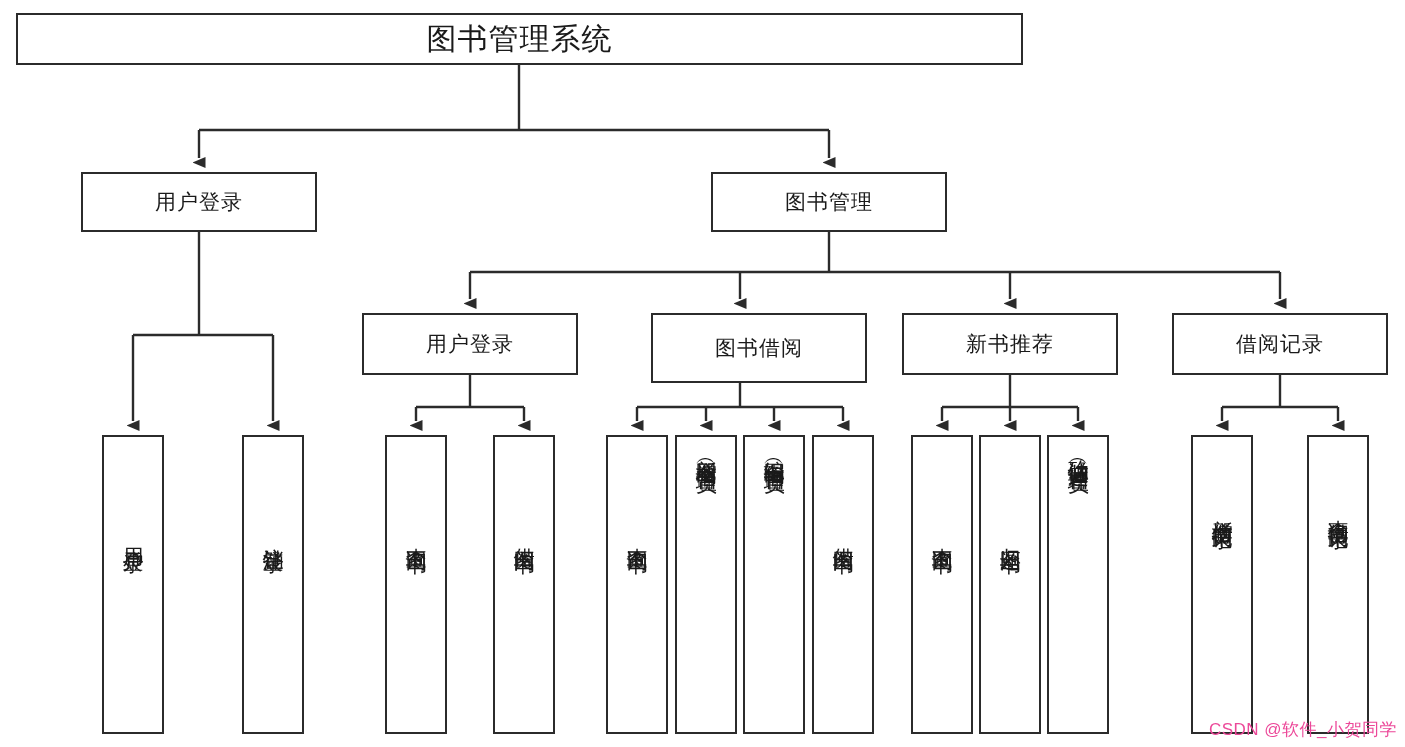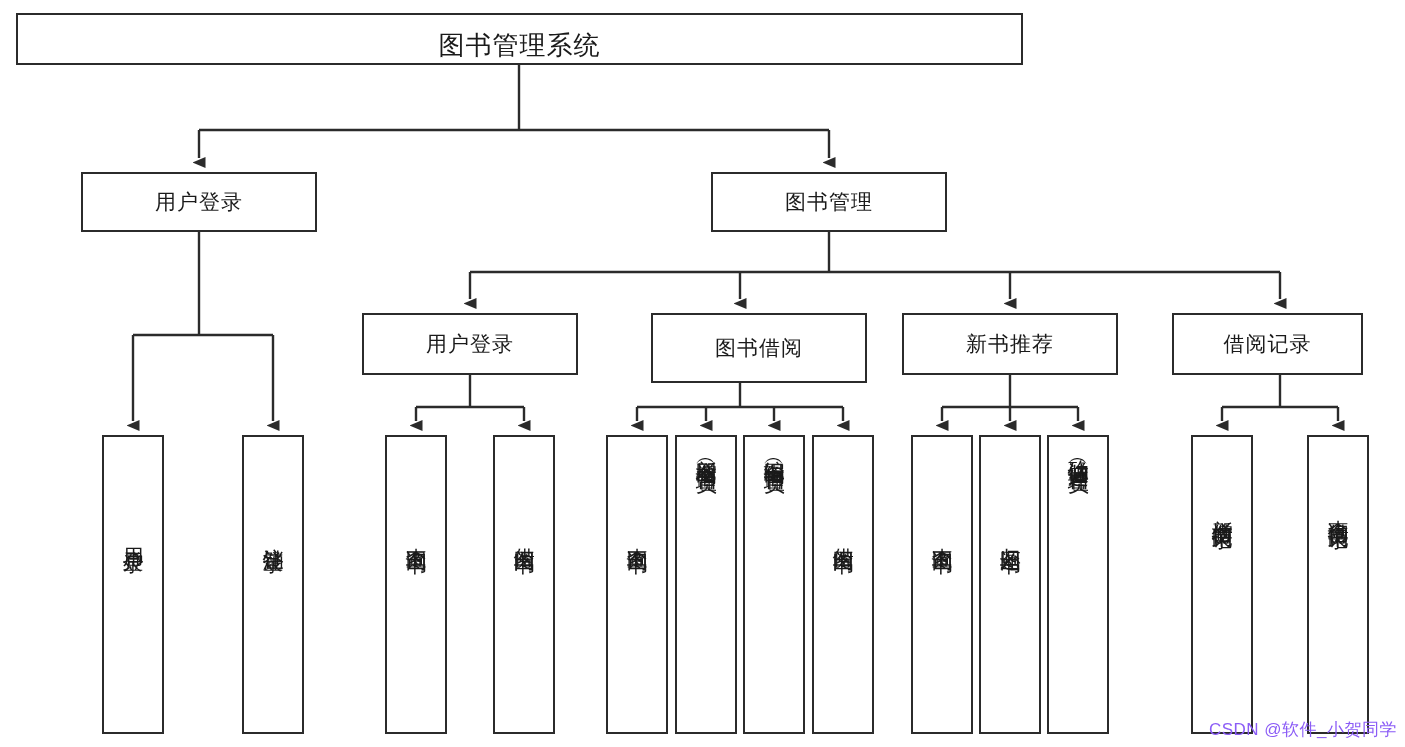--- a/index.html
+++ b/index.html
@@ -2,28 +2,28 @@
 <html><head>
 <meta charset="utf-8">
 <style>
   html,body{margin:0;padding:0;background:#ffffff;}
   body{width:1405px;height:747px;overflow:hidden;font-family:"Liberation Sans","DejaVu Sans",sans-serif;}
   #stage{position:relative;width:1405px;height:747px;background:#fff;}
   #wires{position:absolute;left:0;top:0;width:1405px;height:747px;}
   .node{position:absolute;box-sizing:border-box;background:#ffffff;border:2px solid #2b2b2b;
         display:flex;align-items:center;justify-content:center;color:#1a1a1a;}
   .node.h{font-size:21px;letter-spacing:1px;}
-  .node.root{font-size:26px;letter-spacing:1px;align-items:flex-end;}
+  .node.root{font-size:30px;letter-spacing:1px;}
   .leaf{position:absolute;box-sizing:border-box;background:#ffffff;border:2px solid #2b2b2b;
         display:flex;align-items:flex-start;justify-content:center;padding-top:6px;color:#1a1a1a;}
   .leaf .vtxt{writing-mode:vertical-rl;text-orientation:upright;font-size:21px;
         line-height:1.16;letter-spacing:2px;white-space:nowrap;}
   .leaf.mid .vtxt{margin-top:88px;}
   .leaf.mid2 .vtxt{margin-top:60px;}
-  #watermark{position:absolute;right:8px;bottom:6px;font-size:17px;color:#8b5cf6;
+  #watermark{position:absolute;right:8px;bottom:6px;font-size:17px;color:#ec4899;
         letter-spacing:.5px;white-space:nowrap;pointer-events:none;}
 </style>
 </head>
 <body>
 
 <div id="stage">
 
   <svg id="wires" viewBox="0 0 1405 747" xmlns="http://www.w3.org/2000/svg">
     <defs>
       <marker id="arw" markerWidth="11" markerHeight="13" refX="1" refY="6.5" orient="auto" markerUnits="userSpaceOnUse">
@@ -87,21 +87,21 @@
 
   <div class="node h" style="left:362px;top:313px;width:216px;height:62px;">
     <span>用户登录</span>
   </div>
   <div class="node h" style="left:651px;top:313px;width:216px;height:70px;font-family:Liberation Mono, monospace;">
     <span>图书借阅</span>
   </div>
   <div class="node h" style="left:902px;top:313px;width:216px;height:62px;">
     <span>新书推荐</span>
   </div>
-  <div class="node h" style="left:1172px;top:313px;width:191px;height:62px;">
+  <div class="node h" style="left:1172px;top:313px;width:216px;height:62px;">
     <span>借阅记录</span>
   </div>
 
   <div class="leaf mid" style="left:102px;top:435px;width:62px;height:299px;">
     <span class="vtxt">用户登录</span>
   </div>
   <div class="leaf mid" style="left:242px;top:435px;width:62px;height:299px;">
     <span class="vtxt">注销登录</span>
   </div>
 

